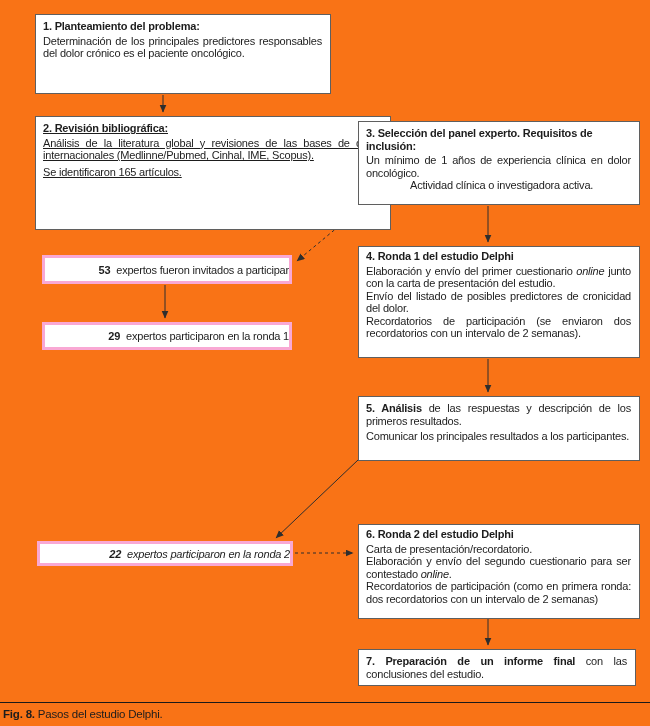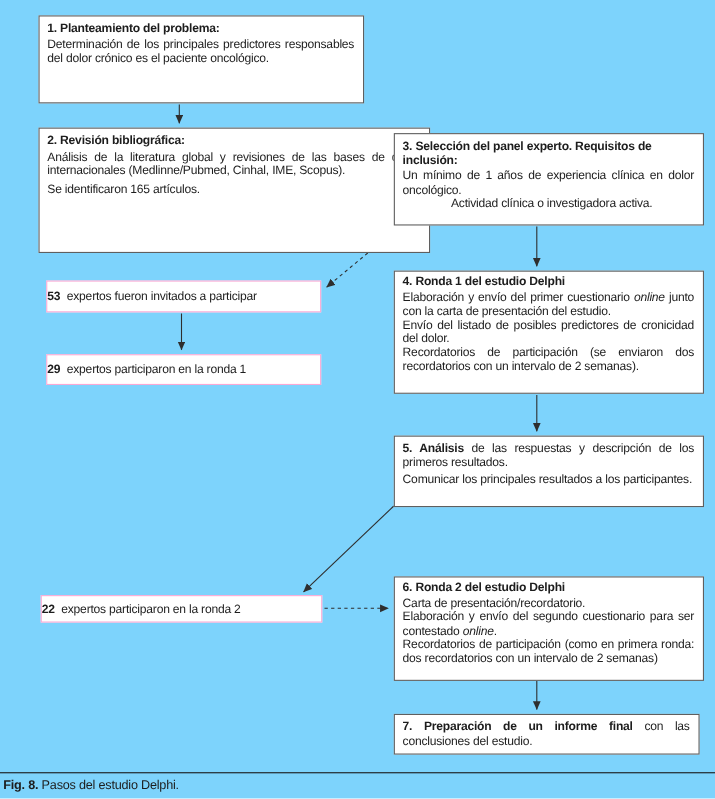--- a/index.html
+++ b/index.html
@@ -2,40 +2,40 @@
 <html><head>
 <meta charset="utf-8">
 <style>
   * { margin:0; padding:0; box-sizing:border-box; }
   html,body { background:#ffffff; }
   body {
     width:650px; height:726px; position:relative;
     font-family:"Liberation Sans", sans-serif;
     color:#1d1d1d;
   }
-  .stage { position:absolute; inset:0; width:650px; height:726px; background:#7dd3fc; overflow:hidden; }
+  .stage { position:absolute; inset:0; width:650px; height:726px; background:#f97316; overflow:hidden; }
 
   svg.connectors { position:absolute; left:0; top:0; width:650px; height:726px; z-index:1; }
 
   .box {
     position:absolute; z-index:2; background:#fff;
     border:1px solid #5f5f5f;
     font-size:11px; line-height:12.5px; letter-spacing:-0.2px;
     padding:5px 8px 4px 7px;
   }
   .box .title { font-weight:bold; margin-bottom:2px; }
   .box .body { text-align:justify; margin-top:2px; }
   .box.tight { padding:3px 8px 3px 7px; }
   .box.tight .body { margin-top:2px; }
 
   .nbox {
     position:absolute; z-index:2; background:#fff;
-    border:1px solid #f9a8d4;
+    border:3px solid #f9a8d4;
     font-size:11px; letter-spacing:-0.2px;
-    display:flex; align-items:center; justify-content:flex-start;
+    display:flex; align-items:center; justify-content:flex-end;
     text-align:center;
   }
   .nbox b { margin-right:3px; }
 
   .caption {
     position:absolute; z-index:2; left:0; top:702px; width:650px;
     border-top:1px solid #1a1a1a;
     padding:5px 0 0 3px;
     font-size:11.5px; letter-spacing:-0.2px;
   }
@@ -63,21 +63,21 @@
     <line x1="358" y1="460" x2="276" y2="538" stroke="#2e2e2e" stroke-width="1" marker-end="url(#ah)"></line>
     <line x1="295" y1="553" x2="353" y2="553" stroke="#2e2e2e" stroke-width="1" stroke-dasharray="3 3" marker-end="url(#ah)"></line>
     <line x1="488" y1="611" x2="488" y2="645" stroke="#2e2e2e" stroke-width="1" marker-end="url(#ah)"></line>
   </svg>
 
   <div class="box" style="left:35px; top:14px; width:296px; height:80px;">
     <p class="title">1. Planteamiento del problema:</p>
     <p class="body">Determinación de los principales predictores responsables del dolor crónico es el paciente oncológico.</p>
   </div>
 
-  <div class="box" style="left:35px; top:116px; width:356px; height:114px;">
+  <div class="box" style="left:35px; top:116px; width:356px; height:114px;text-decoration:underline;">
     <p class="title">2. Revisión bibliográfica:</p>
     <p class="body">Análisis de la literatura global y revisiones de las bases de datos internacionales (Medlinne/Pubmed, Cinhal, IME, Scopus).</p>
     <p class="body" style="margin-top:4px;">Se identificaron 165 artículos.</p>
   </div>
 
   <div class="box" style="left:358px; top:121px; width:282px; height:84px;">
     <p class="title">3. Selección del panel experto. Requisitos de inclusión:</p>
     <p class="body" style="margin-top:0;">Un mínimo de 1 años de experiencia clínica en dolor oncológico.</p>
     <p class="body" style="margin-top:0;margin-left:44px;">Actividad clínica o investigadora activa.</p>
   </div>
@@ -102,21 +102,21 @@
     <p class="body" style="margin-top:3px;">Comunicar los principales resultados a los participantes.</p>
   </div>
 
   <div class="box tight" style="left:358px; top:524px; width:282px; height:95px;">
     <p class="title">6. Ronda 2 del estudio Delphi</p>
     <p class="body">Carta de presentación/recordatorio.</p>
     <p class="body" style="margin-top:0;"><span>Elaboración y envío del segundo cuestionario para ser contestado </span><i>online</i><span>.</span></p>
     <p class="body" style="margin-top:0;">Recordatorios de participación (como en primera ronda: dos recordatorios con un intervalo de 2 semanas)</p>
   </div>
 
-  <div class="nbox" style="left:37px; top:541px; width:256px; height:25px;">
+  <div class="nbox" style="left:37px; top:541px; width:256px; height:25px;font-style:italic;">
     <span><b>22</b> <span>expertos participaron en la ronda 2</span></span>
   </div>
 
   <div class="box" style="left:358px; top:649px; width:278px; height:37px;">
     <p class="body" style="margin-top:0;"><b>7. Preparación de un informe final</b><span> con las conclusiones del estudio.</span></p>
   </div>
 
   <div class="caption">
     <span class="cap-label">Fig. 8.</span>
     <span>Pasos del estudio Delphi.</span>

